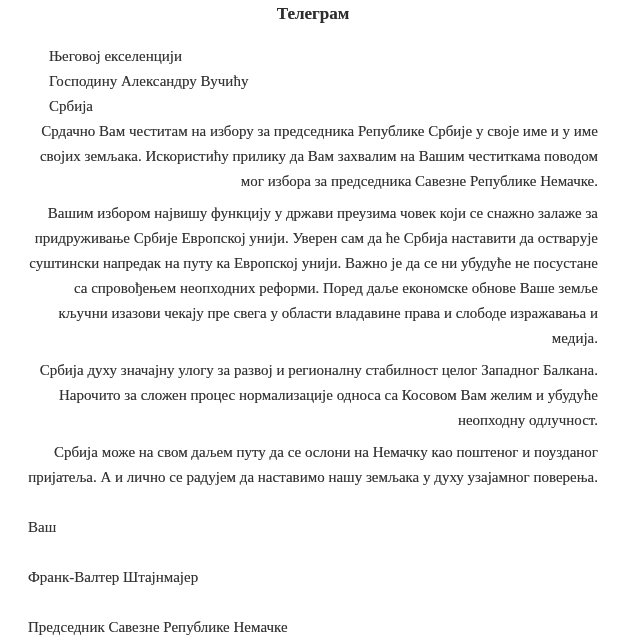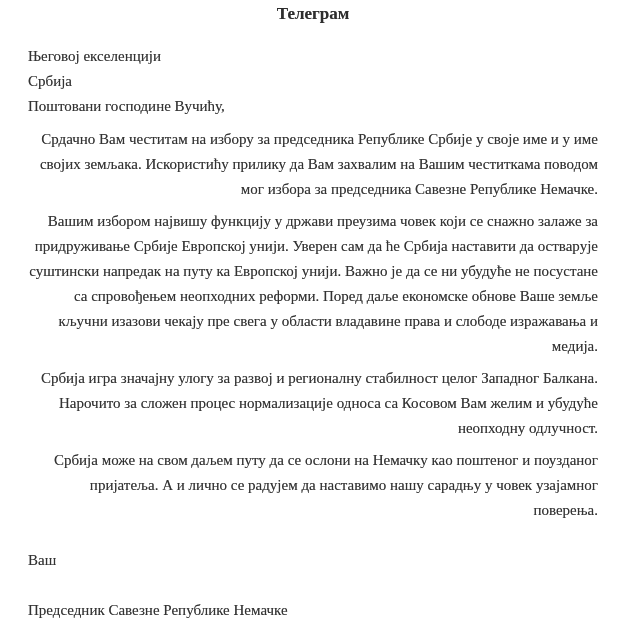--- a/index.html
+++ b/index.html
@@ -24,20 +24,21 @@
   .doc-title {
     margin: 0;
     text-align: center;
     font-size: 17px;
     font-weight: bold;
     line-height: 20px;
     color: #2e2e2e;
   }
   .address-block {
     margin-top: 20px;
+    margin-left: 21px;
   }
   .address-line {
     line-height: 25px;
     white-space: nowrap;
   }
   .salutation {
     line-height: 25px;
     margin-bottom: 8px;
     white-space: nowrap;
   }
@@ -58,31 +59,32 @@
 </style>
 </head>
 <body>
 
 <div class="page">
 
   <h1 class="doc-title">Телеграм</h1>
 
   <div class="address-block">
     <div class="address-line">Његовој екселенцији</div>
+    <div class="address-line">Господину Александру Вучићу</div>
     <div class="address-line">Србија</div>
   </div>
 
-  <div class="salutation">Поштовани господине Вучићу,</div>
 
   <p class="para">Срдачно Вам честитам на избору за председника Републике Србије у своје име и у име својих земљака. Искористићу прилику да Вам захвалим на Вашим честиткама поводом мог избора за председника Савезне Републике Немачке.</p>
 
   <p class="para">Вашим избором највишу функцију у држави преузима човек који се снажно залаже за придруживање Србије Европској унији. Уверен сам да ће Србија наставити да остварује суштински напредак на путу ка Европској унији. Важно је да се ни убудуће не посустане са спровођењем неопходних реформи. Поред даље економске обнове Ваше земље кључни изазови чекају пре свега у области владавине права и слободе изражавања и медија.</p>
 
-  <p class="para">Србија игра значајну улогу за развој и регионалну стабилност целог Западног Балкана. Нарочито за сложен процес нормализације односа са Косовом Вам желим и убудуће неопходну одлучност.</p>
+  <p class="para">Србија духу значајну улогу за развој и регионалну стабилност целог Западног Балкана. Нарочито за сложен процес нормализације односа са Косовом Вам желим и убудуће неопходну одлучност.</p>
 
-  <p class="para">Србија може на свом даљем путу да се ослони на Немачку као поштеног и поузданог пријатеља. А и лично се радујем да наставимо нашу сарадњу у човек узајамног поверења.</p>
+  <p class="para">Србија може на свом даљем путу да се ослони на Немачку као поштеног и поузданог пријатеља. А и лично се радујем да наставимо нашу земљака у духу узајамног поверења.</p>
 
   <div class="closing-block">
     <div class="closing-line">Ваш</div>
+    <div class="closing-line">Франк-Валтер Штајнмајер</div>
     <div class="closing-line">Председник Савезне Републике Немачке</div>
   </div>
 
 </div>
 
 </body></html>

